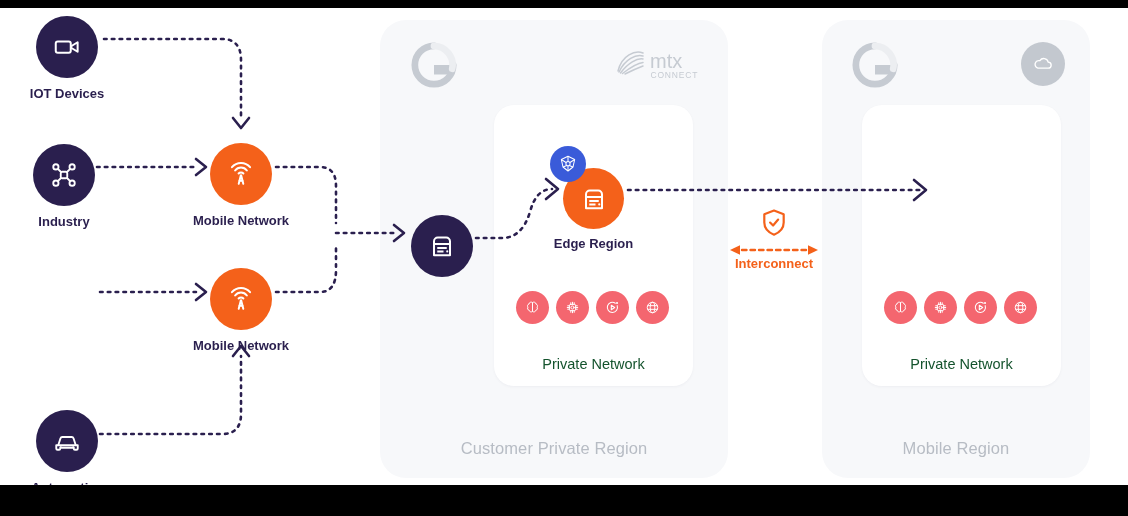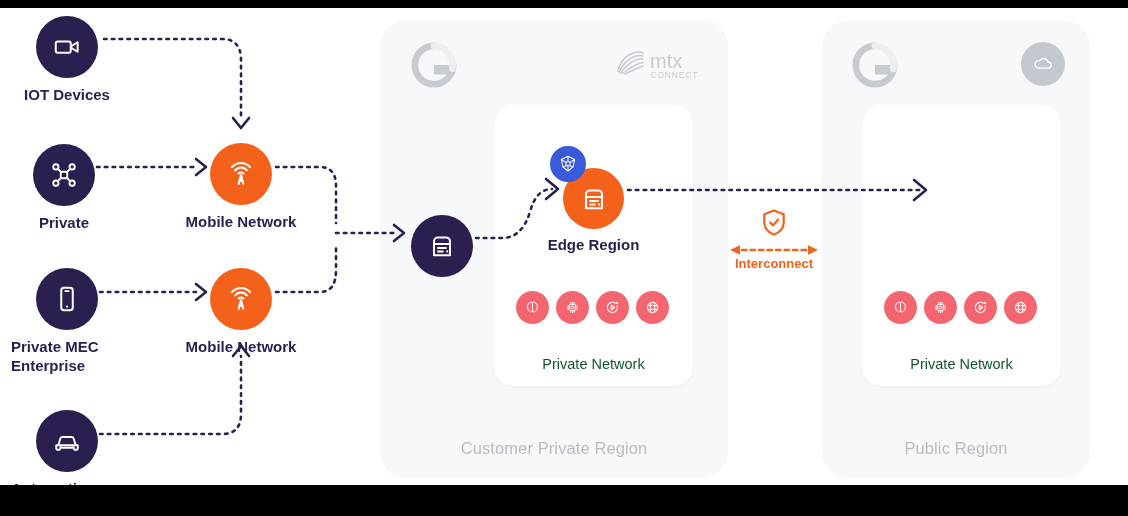--- a/index.html
+++ b/index.html
@@ -92,21 +92,22 @@
   .circ.navy  { background: #2a1f4e; }
   .circ.orange{ background: #f4611a; }
   .circ.k8s   { background: #3a5bd9; }
   .circ.pink  { background: #f4666f; }
 
   .node-label {
     position: absolute;
     left: 50%;
     transform: translateX(-50%);
     white-space: nowrap;
-    font-size: 15px;
+    text-align: center;
+    font-size: 13px;
     font-weight: bold;
     color: #2a1f4e;
     line-height: 1.25;
   }
   .node-label.wrap { white-space: normal; width: 112px; }
 
   
   #dev-iot   { left: 36px;  top: 8px;   }
   #dev-ind   { left: 33px;  top: 136px; }
   #dev-mec   { left: 36px;  top: 260px; }
@@ -186,21 +187,21 @@
 <body>
 
 <div id="stage">
  <div id="canvas">
 
   <div class="region-panel" id="panel-private">
     <div class="panel-caption">Customer Private Region</div>
   </div>
 
   <div class="region-panel" id="panel-public">
-    <div class="panel-caption">Public Region</div>
+    <div class="panel-caption">Mobile Region</div>
   </div>
 
   <div class="inner-card" id="card-edge">
     <div class="card-caption">Private Network</div>
   </div>
 
   <div class="inner-card" id="card-core">
     <div class="card-caption">Private Network</div>
   </div>
 
@@ -284,36 +285,23 @@
         <g fill="none" stroke="#fff" stroke-width="1.5">
           <circle cx="5.5" cy="5.5" r="2.1"></circle>
               <circle cx="18.5" cy="5.5" r="2.1"></circle>
           <circle cx="5.5" cy="18.5" r="2.1"></circle>
               <circle cx="18.5" cy="18.5" r="2.1"></circle>
           <path d="M7.1 7.1 L9.6 9.6 M16.9 7.1 L14.4 9.6 M7.1 16.9 L9.6 14.4 M16.9 16.9 L14.4 14.4"></path>
           <rect x="9.4" y="9.4" width="5.2" height="5.2" rx="1.1"></rect>
         </g>
       </svg>
     </div>
-    <div class="node-label">Private</div>
-  </div>
-
-  <div class="node dev" id="dev-mec">
-    <div class="circ navy">
-      <svg viewBox="0 0 24 24" width="30" height="30" aria-hidden="true">
-        <rect x="7.4" y="3" width="9.2" height="18" rx="2.2" fill="none" stroke="#fff" stroke-width="1.6"></rect>
-        <path d="M10.6 5.6 h2.8" stroke="#fff" stroke-width="1.4" stroke-linecap="round"></path>
-        <circle cx="12" cy="18" r=".9" fill="#fff"></circle>
-      </svg>
-    </div>
-    <div class="node-label wrap">
-      <span>Private MEC</span><br>
-      <span>Enterprise</span>
-    </div>
-  </div>
+    <div class="node-label">Industry</div>
+  </div>
+
 
   <div class="node dev" id="dev-auto">
     <div class="circ navy">
       <svg viewBox="0 0 24 24" width="30" height="30" aria-hidden="true">
         <g fill="none" stroke="#fff" stroke-width="1.5" stroke-linejoin="round">
           <path d="M3.4 15.4 h17.2 v2.6 a1 1 0 0 1-1 1 h-1.2 a1 1 0 0 1-1-1 v-.6 H6.6 v.6 a1 1 0 0 1-1 1 H4.4 a1 1 0 0 1-1-1z"></path>
           <path d="M5 15.4 L6.8 9.8 a1.5 1.5 0 0 1 1.4-1 h7.6 a1.5 1.5 0 0 1 1.4 1 l1.8 5.6"></path>
         </g>
         <circle cx="7" cy="17" r=".85" fill="#fff"></circle>
         <circle cx="17" cy="17" r=".85" fill="#fff"></circle>

